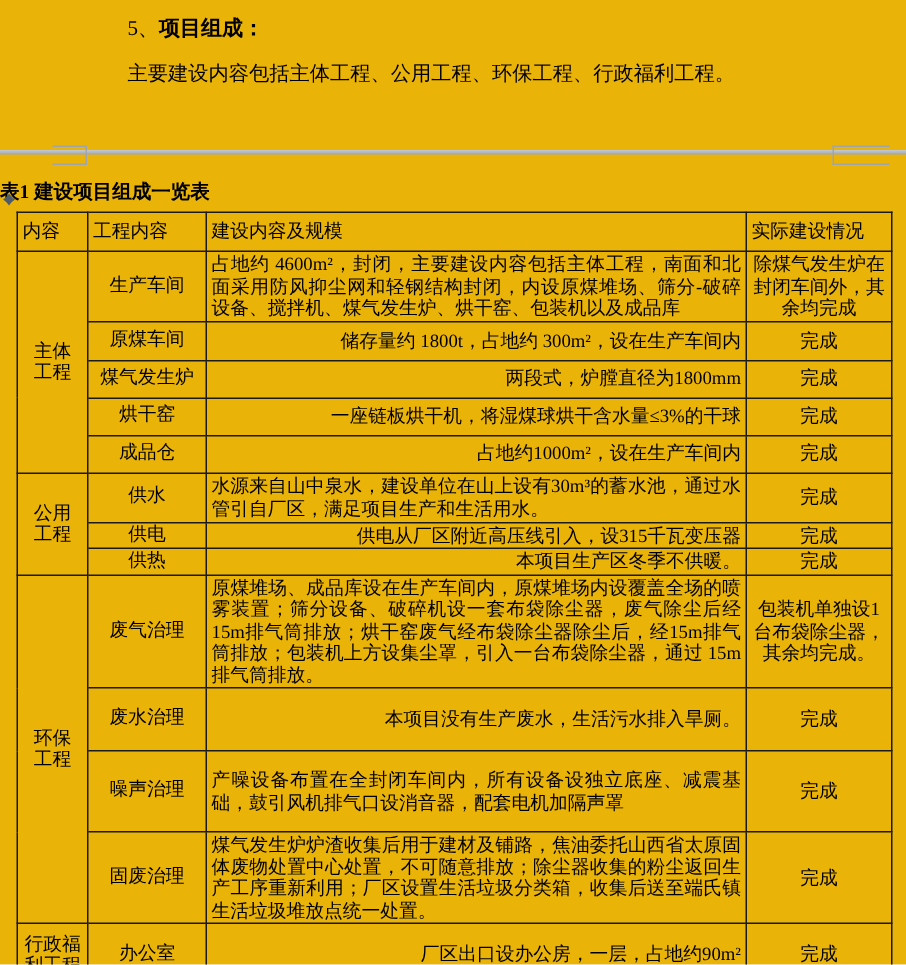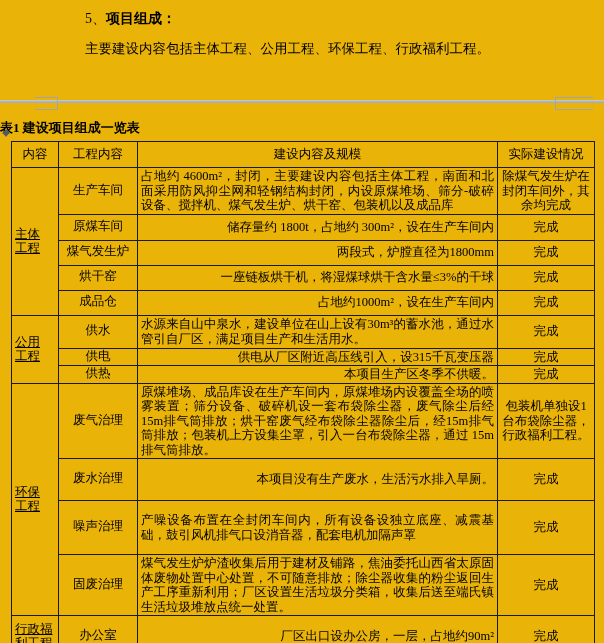--- a/index.html
+++ b/index.html
@@ -31,22 +31,22 @@
   .mh-up    { left:3px;  top:0;   border:3px solid transparent; border-bottom:4px solid #4e5b68; }
   .mh-down  { left:3px;  bottom:0;border:3px solid transparent; border-top:4px solid #4e5b68; }
   .mh-left  { left:-1px; top:4px; border:3px solid transparent; border-right:4px solid #4e5b68; }
   .mh-right { right:0px; top:4px; border:3px solid transparent; border-left:4px solid #4e5b68; }
 
   
   table { position:absolute; left:11px; top:141px; width:583px;
     border-collapse:collapse; table-layout:fixed; font-size:12.5px; line-height:14.5px; }
   td, th { border:1px solid #1a1a1a; padding:1px 3px; vertical-align:middle;
     font-weight:normal; overflow:hidden; }
-  th { text-align:center; }
-  .cat { white-space:pre-line;text-decoration:underline; }
+  th { text-align:left; }
+  .cat { text-align:center; white-space:pre-line; }
   .item { text-align:center;font-family:Liberation Mono, monospace; }
   .c { text-align:right; }
   .j { text-align:justify; text-justify:inter-character; }
   .st { text-align:center; }
 </style>
 </head>
 <body>
 
 <div class="page">
 
@@ -129,21 +129,21 @@
       <td class="item">供热</td>
       <td class="c">本项目生产区冬季不供暖。</td>
       <td class="st">完成</td>
     </tr>
 
     <tr style="height:72px">
       <td class="cat" rowspan="4">环保
 工程</td>
       <td class="item">废气治理</td>
       <td class="j">原煤堆场、成品库设在生产车间内，原煤堆场内设覆盖全场的喷雾装置；筛分设备、破碎机设一套布袋除尘器，废气除尘后经15m排气筒排放；烘干窑废气经布袋除尘器除尘后，经15m排气筒排放；包装机上方设集尘罩，引入一台布袋除尘器，通过 15m排气筒排放。</td>
-      <td class="st">包装机单独设1台布袋除尘器，行政福利工程。</td>
+      <td class="st">包装机单独设1台布袋除尘器，其余均完成。</td>
     </tr>
     <tr style="height:42px">
       <td class="item">废水治理</td>
       <td class="c">本项目没有生产废水，生活污水排入旱厕。</td>
       <td class="st">完成</td>
     </tr>
     <tr style="height:54px">
       <td class="item">噪声治理</td>
       <td class="j">产噪设备布置在全封闭车间内，所有设备设独立底座、减震基础，鼓引风机排气口设消音器，配套电机加隔声罩</td>
       <td class="st">完成</td>

